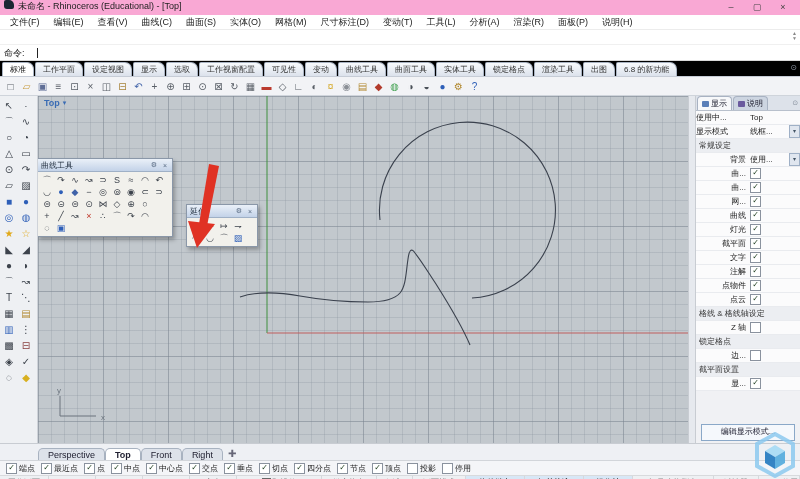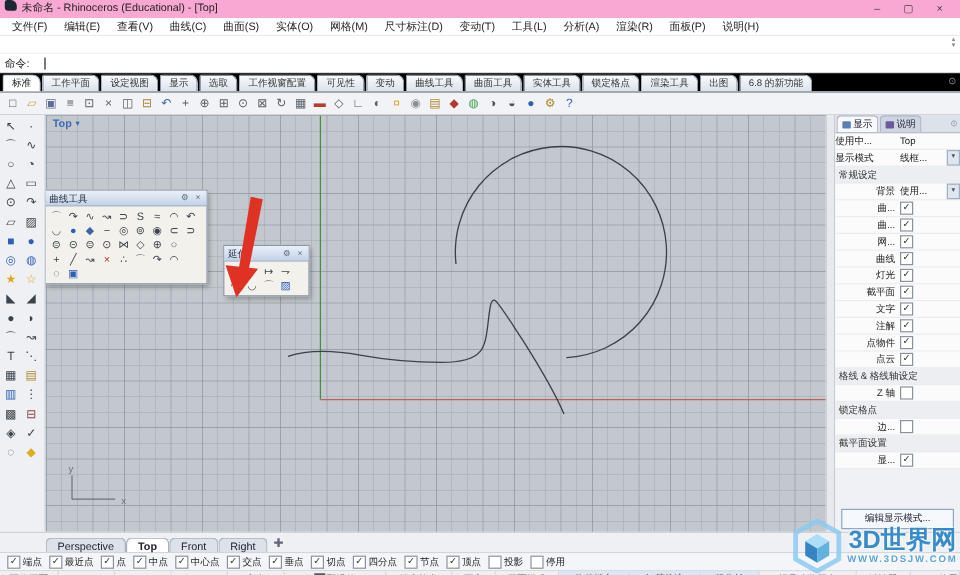--- a/index.html
+++ b/index.html
@@ -574,17 +574,13 @@
     </div>
   </div>
 
 <div class="watermark">
   <svg width="46" height="46" viewBox="0 0 46 46">
     <polygon points="23,2 41,12 41,34 23,44 5,34 5,12" fill="none" stroke="#8ecaf0" stroke-width="4" opacity="0.9"></polygon>
     <polygon points="23,13 33,19 23,25 13,19" fill="#aadcf6"></polygon>
     <polygon points="13,19 23,25 23,37 13,31" fill="#2b7fc2"></polygon>
     <polygon points="33,19 23,25 23,37 33,31" fill="#5aaede"></polygon>
   </svg>
-  <div class="wm-text">
-    <span class="wm-title">3D世界网</span>
-    <span class="wm-url">WWW.3DSJW.COM</span>
-  </div>
 </div>
 
 </body></html>

